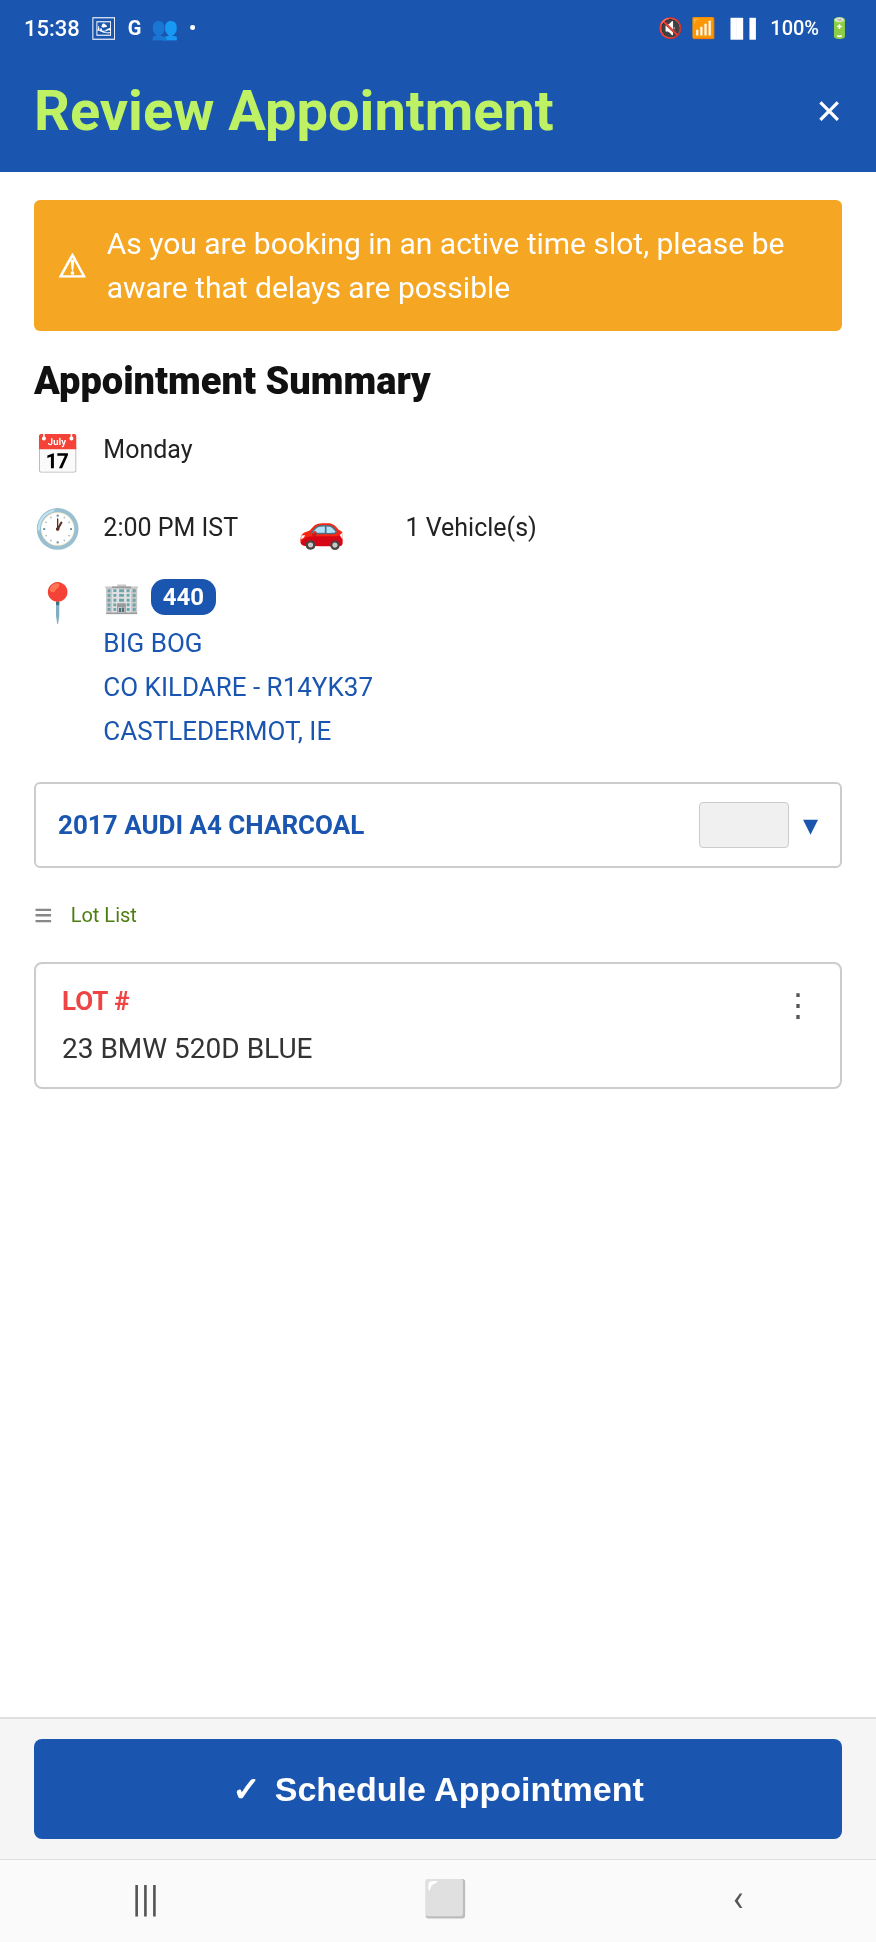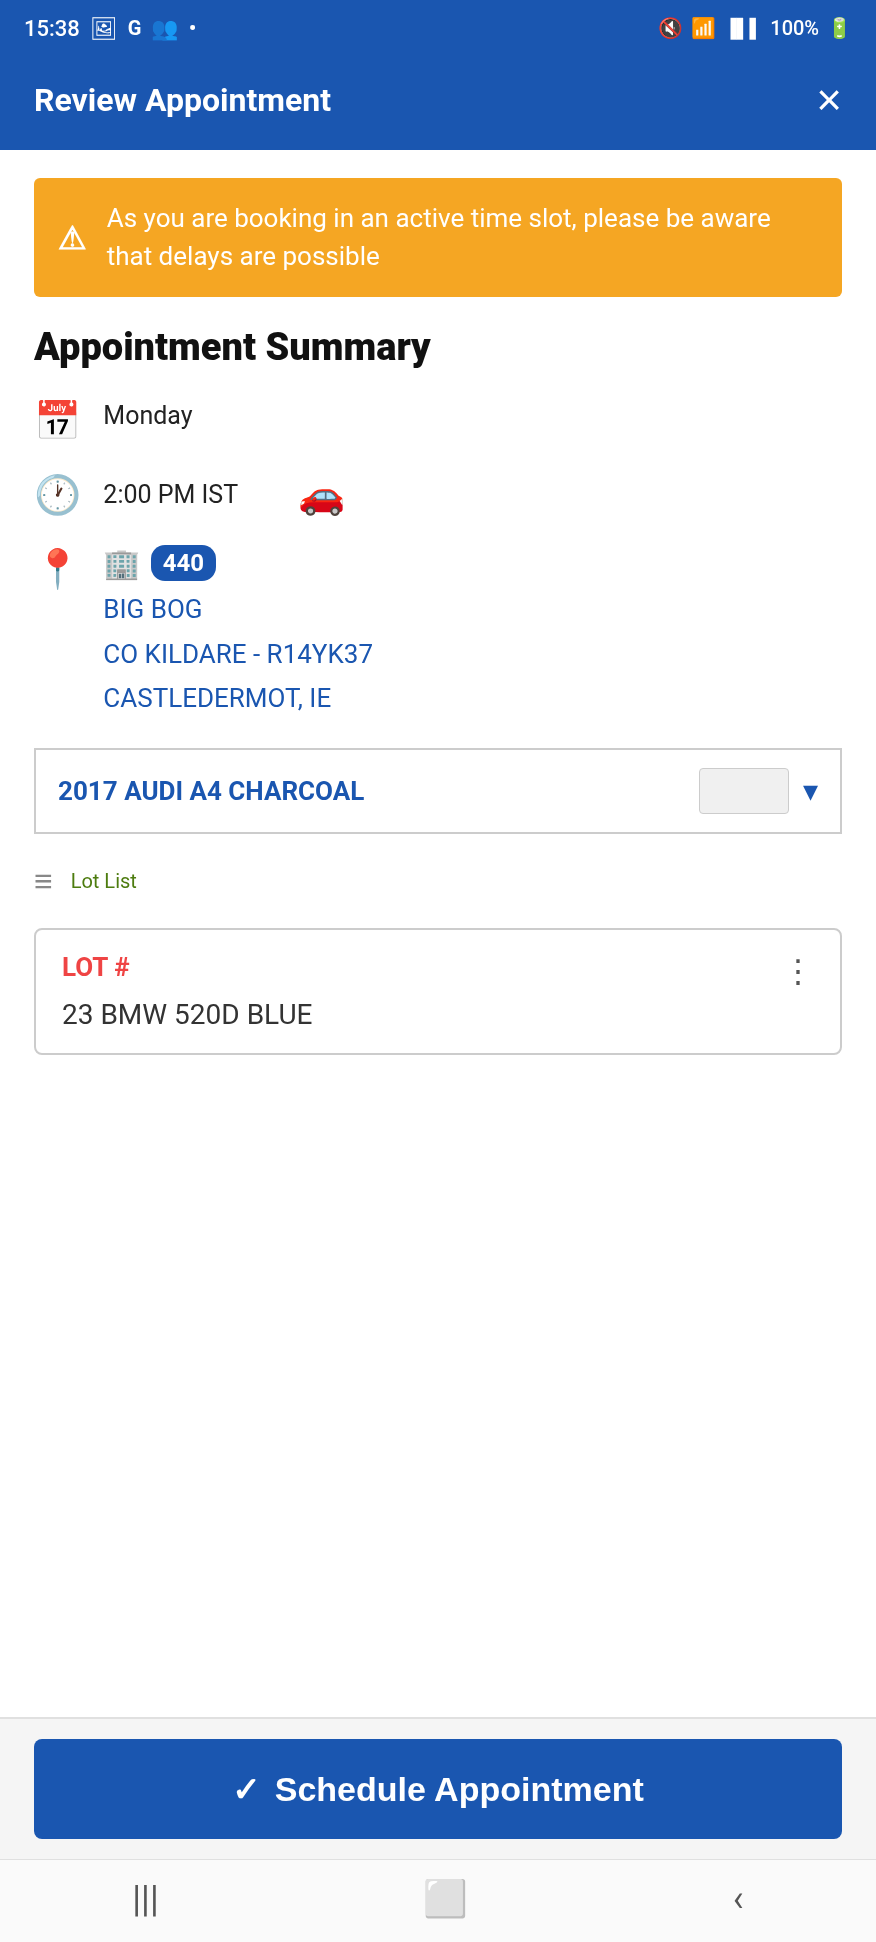--- a/index.html
+++ b/index.html
@@ -41,23 +41,23 @@
     
     .header {
       background: #1a56b0;
       color: white;
       display: flex;
       justify-content: space-between;
       align-items: center;
       padding: 22px 34px 28px 34px;
     }
     .header-title {
-      font-size: 32px;
-      font-weight: 700;
-      color: #ffffff;
+      font-size: 56px;
+      font-weight: 700;
+      color: #bef264;
     }
     .header-close {
       font-size: 44px;
       color: white;
       cursor: pointer;
       background: none;
       border: none;
       line-height: 1;
     }
 
@@ -80,21 +80,21 @@
       align-items: center;
       gap: 20px;
     }
     .warning-icon {
       font-size: 32px;
       color: white;
       font-weight: 900;
       flex-shrink: 0;
     }
     .warning-text {
-      font-size: 26px;
+      font-size: 30px;
       color: white;
       line-height: 1.45;
     }
 
     
     .section-title {
       font-size: 38px;
       font-weight: 900;
       color: #111;
     }
@@ -158,21 +158,21 @@
     .address-line {
       font-size: 26px;
       color: #1a56b0;
       font-weight: 400;
       line-height: 1.7;
     }
 
     
     .vehicle-dropdown {
       border: 2px solid #ccc;
-      border-radius: 0;
+      border-radius: 6px;
       padding: 18px 22px;
       display: flex;
       align-items: center;
       justify-content: space-between;
       cursor: pointer;
     }
     .vehicle-label {
       font-size: 26px;
       font-weight: 700;
       color: #1a56b0;
@@ -325,20 +325,21 @@
     <div class="summary-row">
       <span class="row-icon">📅</span>
       <span class="row-content">Monday</span>
     </div>
 
     <div class="summary-row">
       <span class="row-icon">🕐</span>
       <div class="time-row">
         <span class="row-content">2:00 PM IST</span>
         <span class="row-icon">🚗</span>
+        <span class="row-content">1 Vehicle(s)</span>
       </div>
     </div>
 
     <div class="summary-row">
       <span class="row-icon">📍</span>
       <div>
         <div class="location-header">
           <span class="location-grid-icon">🏢</span>
           <span class="location-badge">440</span>
         </div>

